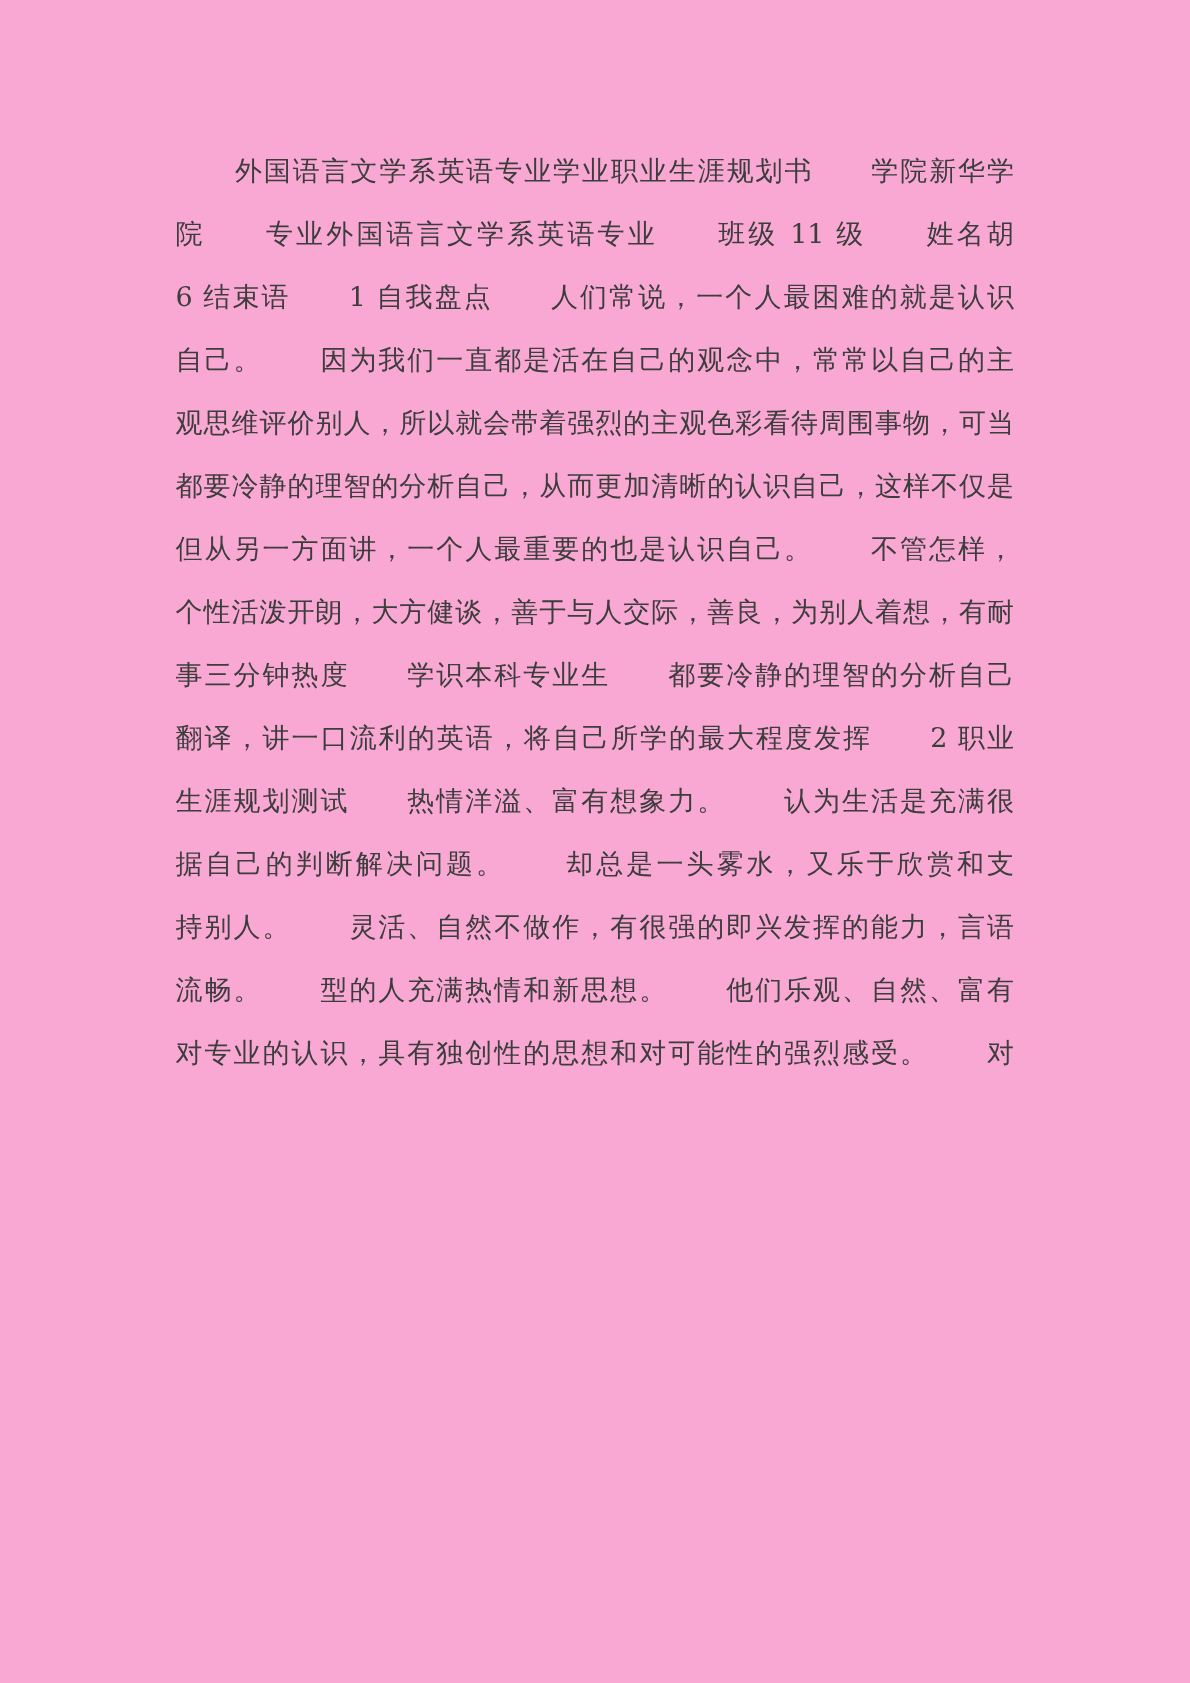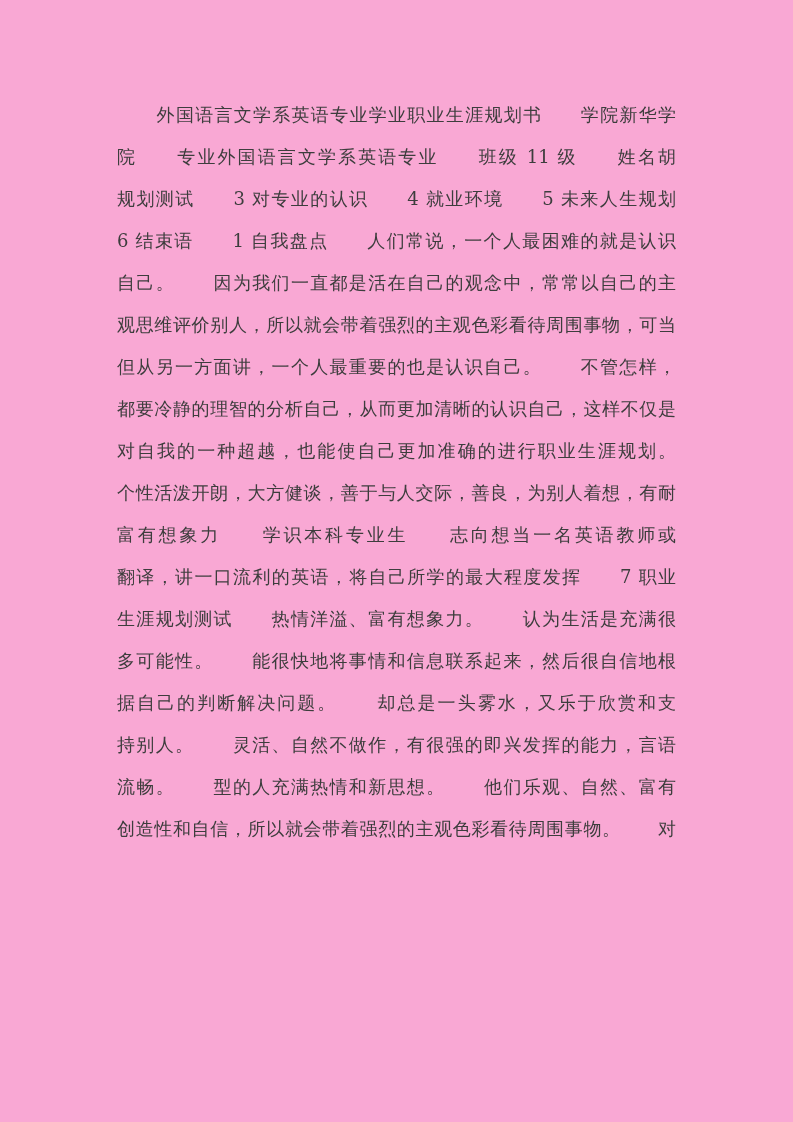--- a/index.html
+++ b/index.html
@@ -34,30 +34,27 @@
     text-indent: 2.2em;
   }
 </style>
 </head>
 <body>
 
 <div class="page">
   <div class="text-block">
     <div class="line first">外国语言文学系英语专业学业职业生涯规划书　　学院新华学</div>
     <div class="line">院　　专业外国语言文学系英语专业　　班级 11 级　　姓名胡</div>
-    <div class="line">规划测试　　3 对专业的认识　　4 就业环境　　5 未来人生规划</div>
     <div class="line">6 结束语　　1 自我盘点　　人们常说，一个人最困难的就是认识</div>
     <div class="line">自己。　　因为我们一直都是活在自己的观念中，常常以自己的主</div>
     <div class="line">观思维评价别人，所以就会带着强烈的主观色彩看待周围事物，可当</div>
+    <div class="line">都要冷静的理智的分析自己，从而更加清晰的认识自己，这样不仅是</div>
     <div class="line">但从另一方面讲，一个人最重要的也是认识自己。　　不管怎样，</div>
-    <div class="line">都要冷静的理智的分析自己，从而更加清晰的认识自己，这样不仅是</div>
-    <div class="line">对自我的一种超越，也能使自己更加准确的进行职业生涯规划。</div>
     <div class="line">个性活泼开朗，大方健谈，善于与人交际，善良，为别人着想，有耐</div>
-    <div class="line">富有想象力　　学识本科专业生　　志向想当一名英语教师或</div>
-    <div class="line">翻译，讲一口流利的英语，将自己所学的最大程度发挥　　7 职业</div>
+    <div class="line">事三分钟热度　　学识本科专业生　　都要冷静的理智的分析自己</div>
+    <div class="line">翻译，讲一口流利的英语，将自己所学的最大程度发挥　　2 职业</div>
     <div class="line">生涯规划测试　　热情洋溢、富有想象力。　　认为生活是充满很</div>
-    <div class="line">多可能性。　　能很快地将事情和信息联系起来，然后很自信地根</div>
     <div class="line">据自己的判断解决问题。　　却总是一头雾水，又乐于欣赏和支</div>
     <div class="line">持别人。　　灵活、自然不做作，有很强的即兴发挥的能力，言语</div>
     <div class="line">流畅。　　型的人充满热情和新思想。　　他们乐观、自然、富有</div>
-    <div class="line">创造性和自信，所以就会带着强烈的主观色彩看待周围事物。　　对</div>
+    <div class="line">对专业的认识，具有独创性的思想和对可能性的强烈感受。　　对</div>
   </div>
 </div>
 
 </body></html>

